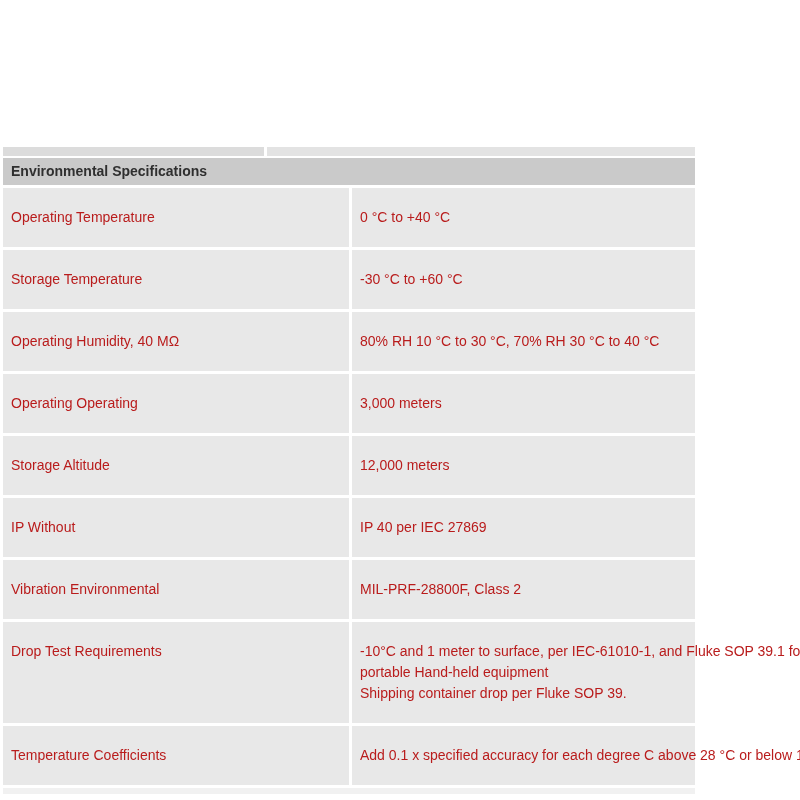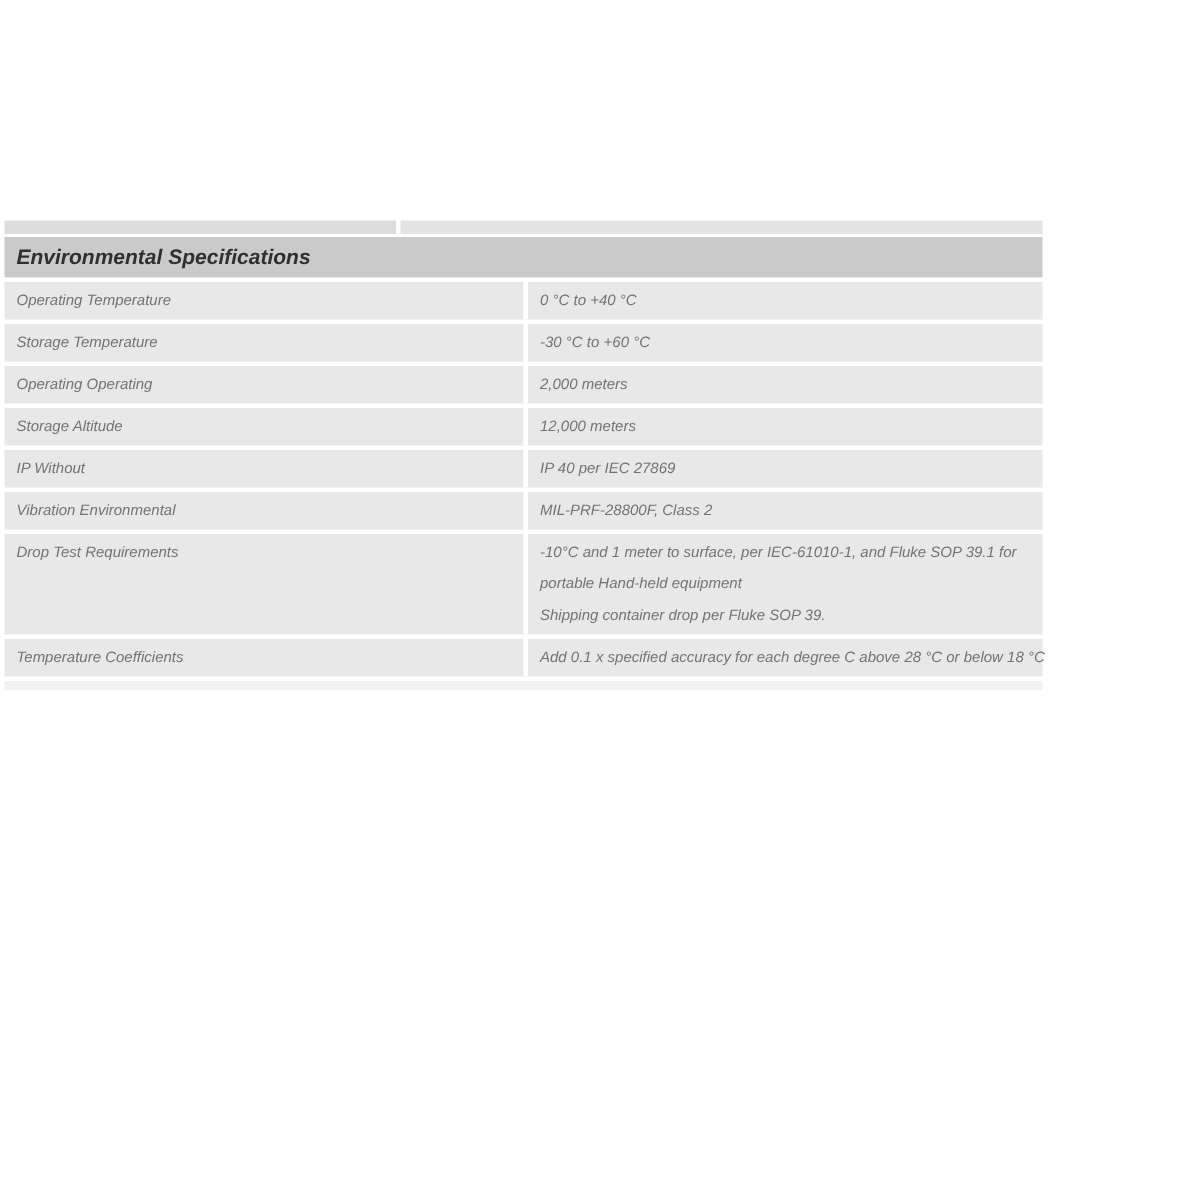--- a/index.html
+++ b/index.html
@@ -15,21 +15,20 @@
     position: relative;
     width: 800px;
     height: 800px;
     background: #ffffff;
   }
   .table-wrap {
     position: absolute;
     left: 3px;
     top: 147px;
     width: 692px;
-    font-style: italic;
   }
   
   .partial-row-top {
     display: flex;
     height: 9px;
     margin-bottom: 2px;
   }
   .partial-row-top .pcell-left {
     width: 261px;
     background: #dcdcdc;
@@ -49,25 +48,25 @@
   table.spec-table th {
     background: #cacaca;
     color: #2f2f2f;
     font-size: 14px;
     font-weight: bold;
     line-height: 21px;
     text-align: left;
     padding: 3px 8px;
   }
   table.spec-table td {
-    font-size: 10px;
-    color: #737373;
+    font-size: 14px;
+    color: #b91c1c;
     line-height: 21px;
     vertical-align: top;
-    padding: 2px 8px;
+    padding: 19px 8px;
     background: #e8e8e8;
   }
   td.label-cell {
     width: 245px; 
   }
   td.value-cell {
     border-left: 3px solid #ffffff; 
     margin-top: 48px;
   }
   .value-line {
@@ -103,23 +102,29 @@
               <div class="value-line">0 °C to +40 °C</div>
             </td>
           </tr>
           <tr>
             <td class="label-cell">Storage Temperature</td>
             <td class="value-cell">
               <div class="value-line">-30 °C to +60 °C</div>
             </td>
           </tr>
           <tr>
+            <td class="label-cell">Operating Humidity, 40 MΩ</td>
+            <td class="value-cell">
+              <div class="value-line">80% RH 10 °C to 30 °C, 70% RH 30 °C to 40 °C</div>
+            </td>
+          </tr>
+          <tr>
             <td class="label-cell">Operating Operating</td>
             <td class="value-cell">
-              <div class="value-line">2,000 meters</div>
+              <div class="value-line">3,000 meters</div>
             </td>
           </tr>
           <tr>
             <td class="label-cell">Storage Altitude</td>
             <td class="value-cell">
               <div class="value-line">12,000 meters</div>
             </td>
           </tr>
           <tr>
             <td class="label-cell">IP Without</td>

